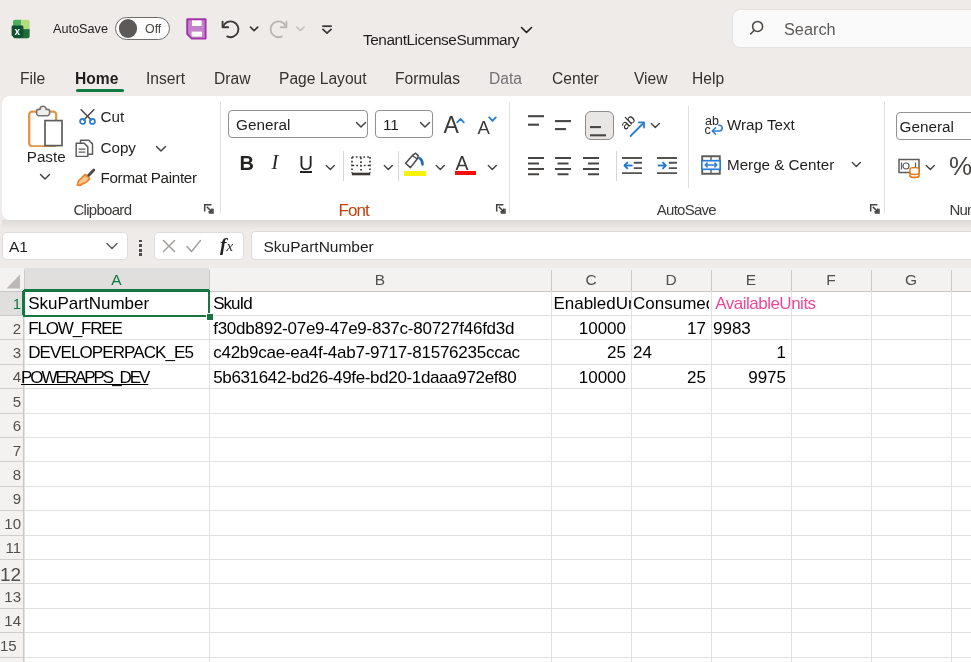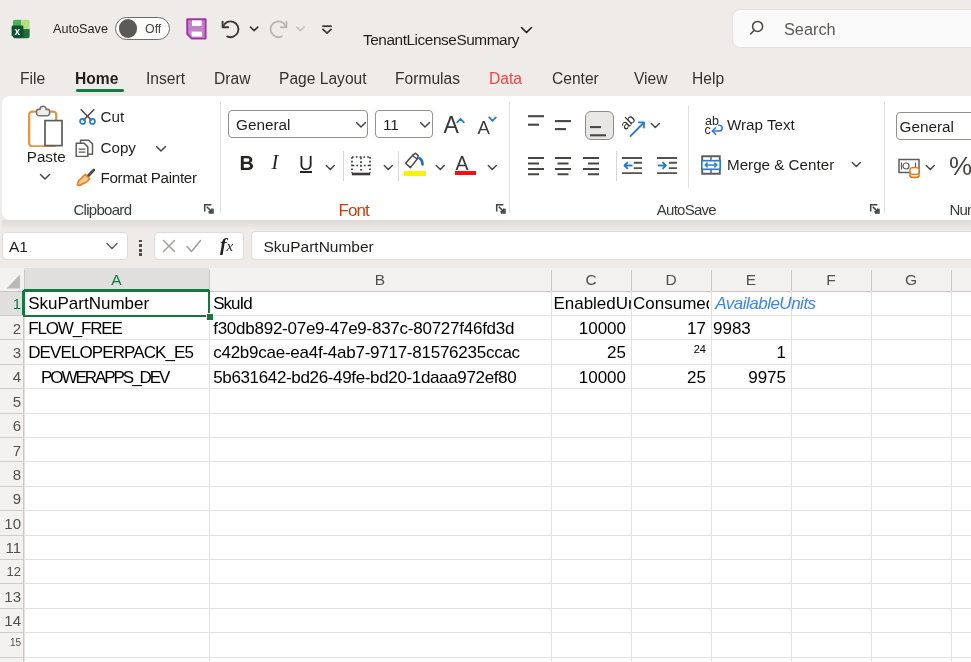--- a/index.html
+++ b/index.html
@@ -67,21 +67,21 @@
 </svg>
 <div class="tx" style="left:784px;top:19.5px;font-size:16.3px;color:#5c5a58">Search</div>
 
 <div id="menubar"></div>
 <div class="tx" style="left:20px;top:69.8px;font-size:15.6px;color:#33322f">File</div>
 <div class="tx" style="left:75px;top:69.8px;font-size:15.6px;font-weight:bold;color:#201f1e">Home</div>
 <div class="tx" style="left:146px;top:69.8px;font-size:15.6px;color:#33322f">Insert</div>
 <div class="tx" style="left:214px;top:69.8px;font-size:15.6px;color:#33322f">Draw</div>
 <div class="tx" style="left:279px;top:69.8px;font-size:15.6px;color:#33322f">Page Layout</div>
 <div class="tx" style="left:395px;top:69.8px;font-size:15.6px;color:#33322f">Formulas</div>
-<div class="tx" style="left:489px;top:69.8px;font-size:15.6px;color:#ef4444">Data</div>
+<div class="tx" style="left:489px;top:69.8px;font-size:15.6px;color:#737373">Data</div>
 <div class="tx" style="left:552px;top:69.8px;font-size:15.6px;color:#33322f">Center</div>
 <div class="tx" style="left:634px;top:69.8px;font-size:15.6px;color:#33322f">View</div>
 <div class="tx" style="left:692px;top:69.8px;font-size:15.6px;color:#33322f">Help</div>
 <div class="abs" style="left:75.5px;top:88.5px;width:48px;height:3px;background:#107c41;border-radius:2px"></div>
 
 <div class="abs" id="ribbon" style="left:2px;top:96px;width:969px;height:124px;background:#fff;border-radius:8px 0 0 8px"></div>
 
 <div class="abs" style="left:219.5px;top:102px;width:1px;height:111px;background:#e1dfdd"></div>
 <div class="abs" style="left:509px;top:102px;width:1px;height:111px;background:#e1dfdd"></div>
 <div class="abs" style="left:884px;top:102px;width:1px;height:111px;background:#e1dfdd"></div>
@@ -345,27 +345,27 @@
 <div class="tx" style="left:0;top:441.6px;width:21px;text-align:right;font-size:15px;color:#51504e">7</div>
 <div class="abs" style="left:0;top:485.8px;width:23.2px;height:0.8px;background:#cfcdcb"></div>
 <div class="tx" style="left:0;top:466.0px;width:21px;text-align:right;font-size:15px;color:#51504e">8</div>
 <div class="abs" style="left:0;top:510.2px;width:23.2px;height:0.8px;background:#cfcdcb"></div>
 <div class="tx" style="left:0;top:490.4px;width:21px;text-align:right;font-size:15px;color:#51504e">9</div>
 <div class="abs" style="left:0;top:534.6px;width:23.2px;height:0.8px;background:#cfcdcb"></div>
 <div class="tx" style="left:0;top:514.8px;width:21px;text-align:right;font-size:15px;color:#51504e">10</div>
 <div class="abs" style="left:0;top:559.0px;width:23.2px;height:0.8px;background:#cfcdcb"></div>
 <div class="tx" style="left:0;top:539.2px;width:21px;text-align:right;font-size:15px;color:#51504e">11</div>
 <div class="abs" style="left:0;top:583.4px;width:23.2px;height:0.8px;background:#cfcdcb"></div>
-<div class="tx" style="left:0;top:563.6px;width:21px;text-align:right;font-size:13px;color:#51504e">12</div>
+<div class="tx" style="left:0;top:563.6px;width:21px;text-align:right;font-size:19px;color:#51504e">12</div>
 <div class="abs" style="left:0;top:607.8px;width:23.2px;height:0.8px;background:#cfcdcb"></div>
 <div class="tx" style="left:0;top:588.0px;width:21px;text-align:right;font-size:15px;color:#51504e">13</div>
 <div class="abs" style="left:0;top:632.2px;width:23.2px;height:0.8px;background:#cfcdcb"></div>
 <div class="tx" style="left:0;top:612.4px;width:21px;text-align:right;font-size:15px;color:#51504e">14</div>
 <div class="abs" style="left:0;top:656.6px;width:23.2px;height:0.8px;background:#cfcdcb"></div>
-<div class="tx" style="left:0;top:636.8px;width:21px;text-align:right;font-size:10px;color:#51504e">15</div>
+<div class="tx" style="left:0;top:636.8px;width:21px;font-size:15px;color:#51504e">15</div>
 <div class="tx" style="left:0;top:661.2px;width:21px;text-align:right;font-size:15px;color:#51504e">16</div>
 <div class="abs" style="left:24.0px;top:291.4px;width:0.8px;height:370.6px;background:#e2e1e0"></div>
 <div class="abs" style="left:209.0px;top:291.4px;width:0.8px;height:370.6px;background:#e2e1e0"></div>
 <div class="abs" style="left:551.0px;top:291.4px;width:0.8px;height:370.6px;background:#e2e1e0"></div>
 <div class="abs" style="left:631.0px;top:291.4px;width:0.8px;height:370.6px;background:#e2e1e0"></div>
 <div class="abs" style="left:711.0px;top:291.4px;width:0.8px;height:370.6px;background:#e2e1e0"></div>
 <div class="abs" style="left:791.0px;top:291.4px;width:0.8px;height:370.6px;background:#e2e1e0"></div>
 <div class="abs" style="left:871.0px;top:291.4px;width:0.8px;height:370.6px;background:#e2e1e0"></div>
 <div class="abs" style="left:951.0px;top:291.4px;width:0.8px;height:370.6px;background:#e2e1e0"></div>
 <div class="abs" style="left:24px;top:315.0px;width:947px;height:0.8px;background:#e2e1e0"></div>
@@ -380,30 +380,30 @@
 <div class="abs" style="left:24px;top:534.6px;width:947px;height:0.8px;background:#e2e1e0"></div>
 <div class="abs" style="left:24px;top:559.0px;width:947px;height:0.8px;background:#e2e1e0"></div>
 <div class="abs" style="left:24px;top:583.4px;width:947px;height:0.8px;background:#e2e1e0"></div>
 <div class="abs" style="left:24px;top:607.8px;width:947px;height:0.8px;background:#e2e1e0"></div>
 <div class="abs" style="left:24px;top:632.2px;width:947px;height:0.8px;background:#e2e1e0"></div>
 <div class="abs" style="left:24px;top:656.6px;width:947px;height:0.8px;background:#e2e1e0"></div>
 <div class="tx" style="left:28.2px;top:294.3px;font-size:17px;color:#000;">SkuPartNumber</div>
 <div class="tx" style="left:213.2px;top:294.3px;font-size:17px;color:#000;letter-spacing:-1.0px;">SkuId</div>
 <div class="tx" style="left:553.4px;top:294.3px;width:77.4px;overflow:hidden;font-size:17px;color:#000;">EnabledUnits</div>
 <div class="tx" style="left:633px;top:294.3px;width:75.8px;overflow:hidden;font-size:17px;color:#000;">ConsumedUnits</div>
-<div class="tx" style="left:715.2px;top:294.3px;font-size:17px;color:#3b82f6;letter-spacing:-0.5px;font-style:italic;">AvailableUnits</div>
+<div class="tx" style="left:715.2px;top:294.3px;font-size:17px;color:#ec4899;letter-spacing:-0.5px;">AvailableUnits</div>
 <div class="tx" style="left:28.2px;top:318.7px;font-size:17px;color:#000;letter-spacing:-1.15px;">FLOW_FREE</div>
 <div class="tx" style="left:213.2px;top:318.7px;font-size:17px;color:#000;letter-spacing:-0.25px;">f30db892-07e9-47e9-837c-80727f46fd3d</div>
 <div class="tx" style="left:553.0px;top:318.7px;width:73.0px;text-align:right;font-size:17px;color:#000">10000</div>
 <div class="tx" style="left:633.0px;top:318.7px;width:73.0px;text-align:right;font-size:17px;color:#000">17</div>
 <div class="tx" style="left:713.0px;top:318.7px;width:73.0px;text-align:left;font-size:17px;color:#000">9983</div>
 <div class="tx" style="left:28.2px;top:343.1px;font-size:17px;color:#000;letter-spacing:-0.9px;">DEVELOPERPACK_E5</div>
 <div class="tx" style="left:213.2px;top:343.1px;font-size:17px;color:#000;letter-spacing:-0.25px;">c42b9cae-ea4f-4ab7-9717-81576235ccac</div>
 <div class="tx" style="left:553.0px;top:343.1px;width:73.0px;text-align:right;font-size:17px;color:#000">25</div>
-<div class="tx" style="left:633.0px;top:343.1px;width:73.0px;text-align:right;font-size:11px;color:#000">24</div>
+<div class="tx" style="left:633.0px;top:343.1px;width:73.0px;text-align:left;font-size:17px;color:#000">24</div>
 <div class="tx" style="left:713.0px;top:343.1px;width:73.0px;text-align:right;font-size:17px;color:#000">1</div>
-<div class="tx" style="left:41px;top:367.5px;font-size:17px;color:#000;letter-spacing:-2.05px;">POWERAPPS_DEV</div>
+<div class="tx" style="left:21px;top:367.5px;font-size:17px;color:#000;letter-spacing:-2.05px;text-decoration:underline;">POWERAPPS_DEV</div>
 <div class="tx" style="left:213.2px;top:367.5px;font-size:17px;color:#000;letter-spacing:-0.35px;">5b631642-bd26-49fe-bd20-1daaa972ef80</div>
 <div class="tx" style="left:553.0px;top:367.5px;width:73.0px;text-align:right;font-size:17px;color:#000">10000</div>
 <div class="tx" style="left:633.0px;top:367.5px;width:73.0px;text-align:right;font-size:17px;color:#000">25</div>
 <div class="tx" style="left:713.0px;top:367.5px;width:73.0px;text-align:right;font-size:17px;color:#000">9975</div>
 <div class="abs" style="left:23px;top:290.4px;width:187px;height:26.4px;border:2.2px solid #17753f;box-sizing:border-box"></div>
 <div class="abs" style="left:206.3px;top:313.2px;width:5.6px;height:5.6px;background:#17753f;border:1px solid #fff"></div>
 
 </body></html>

